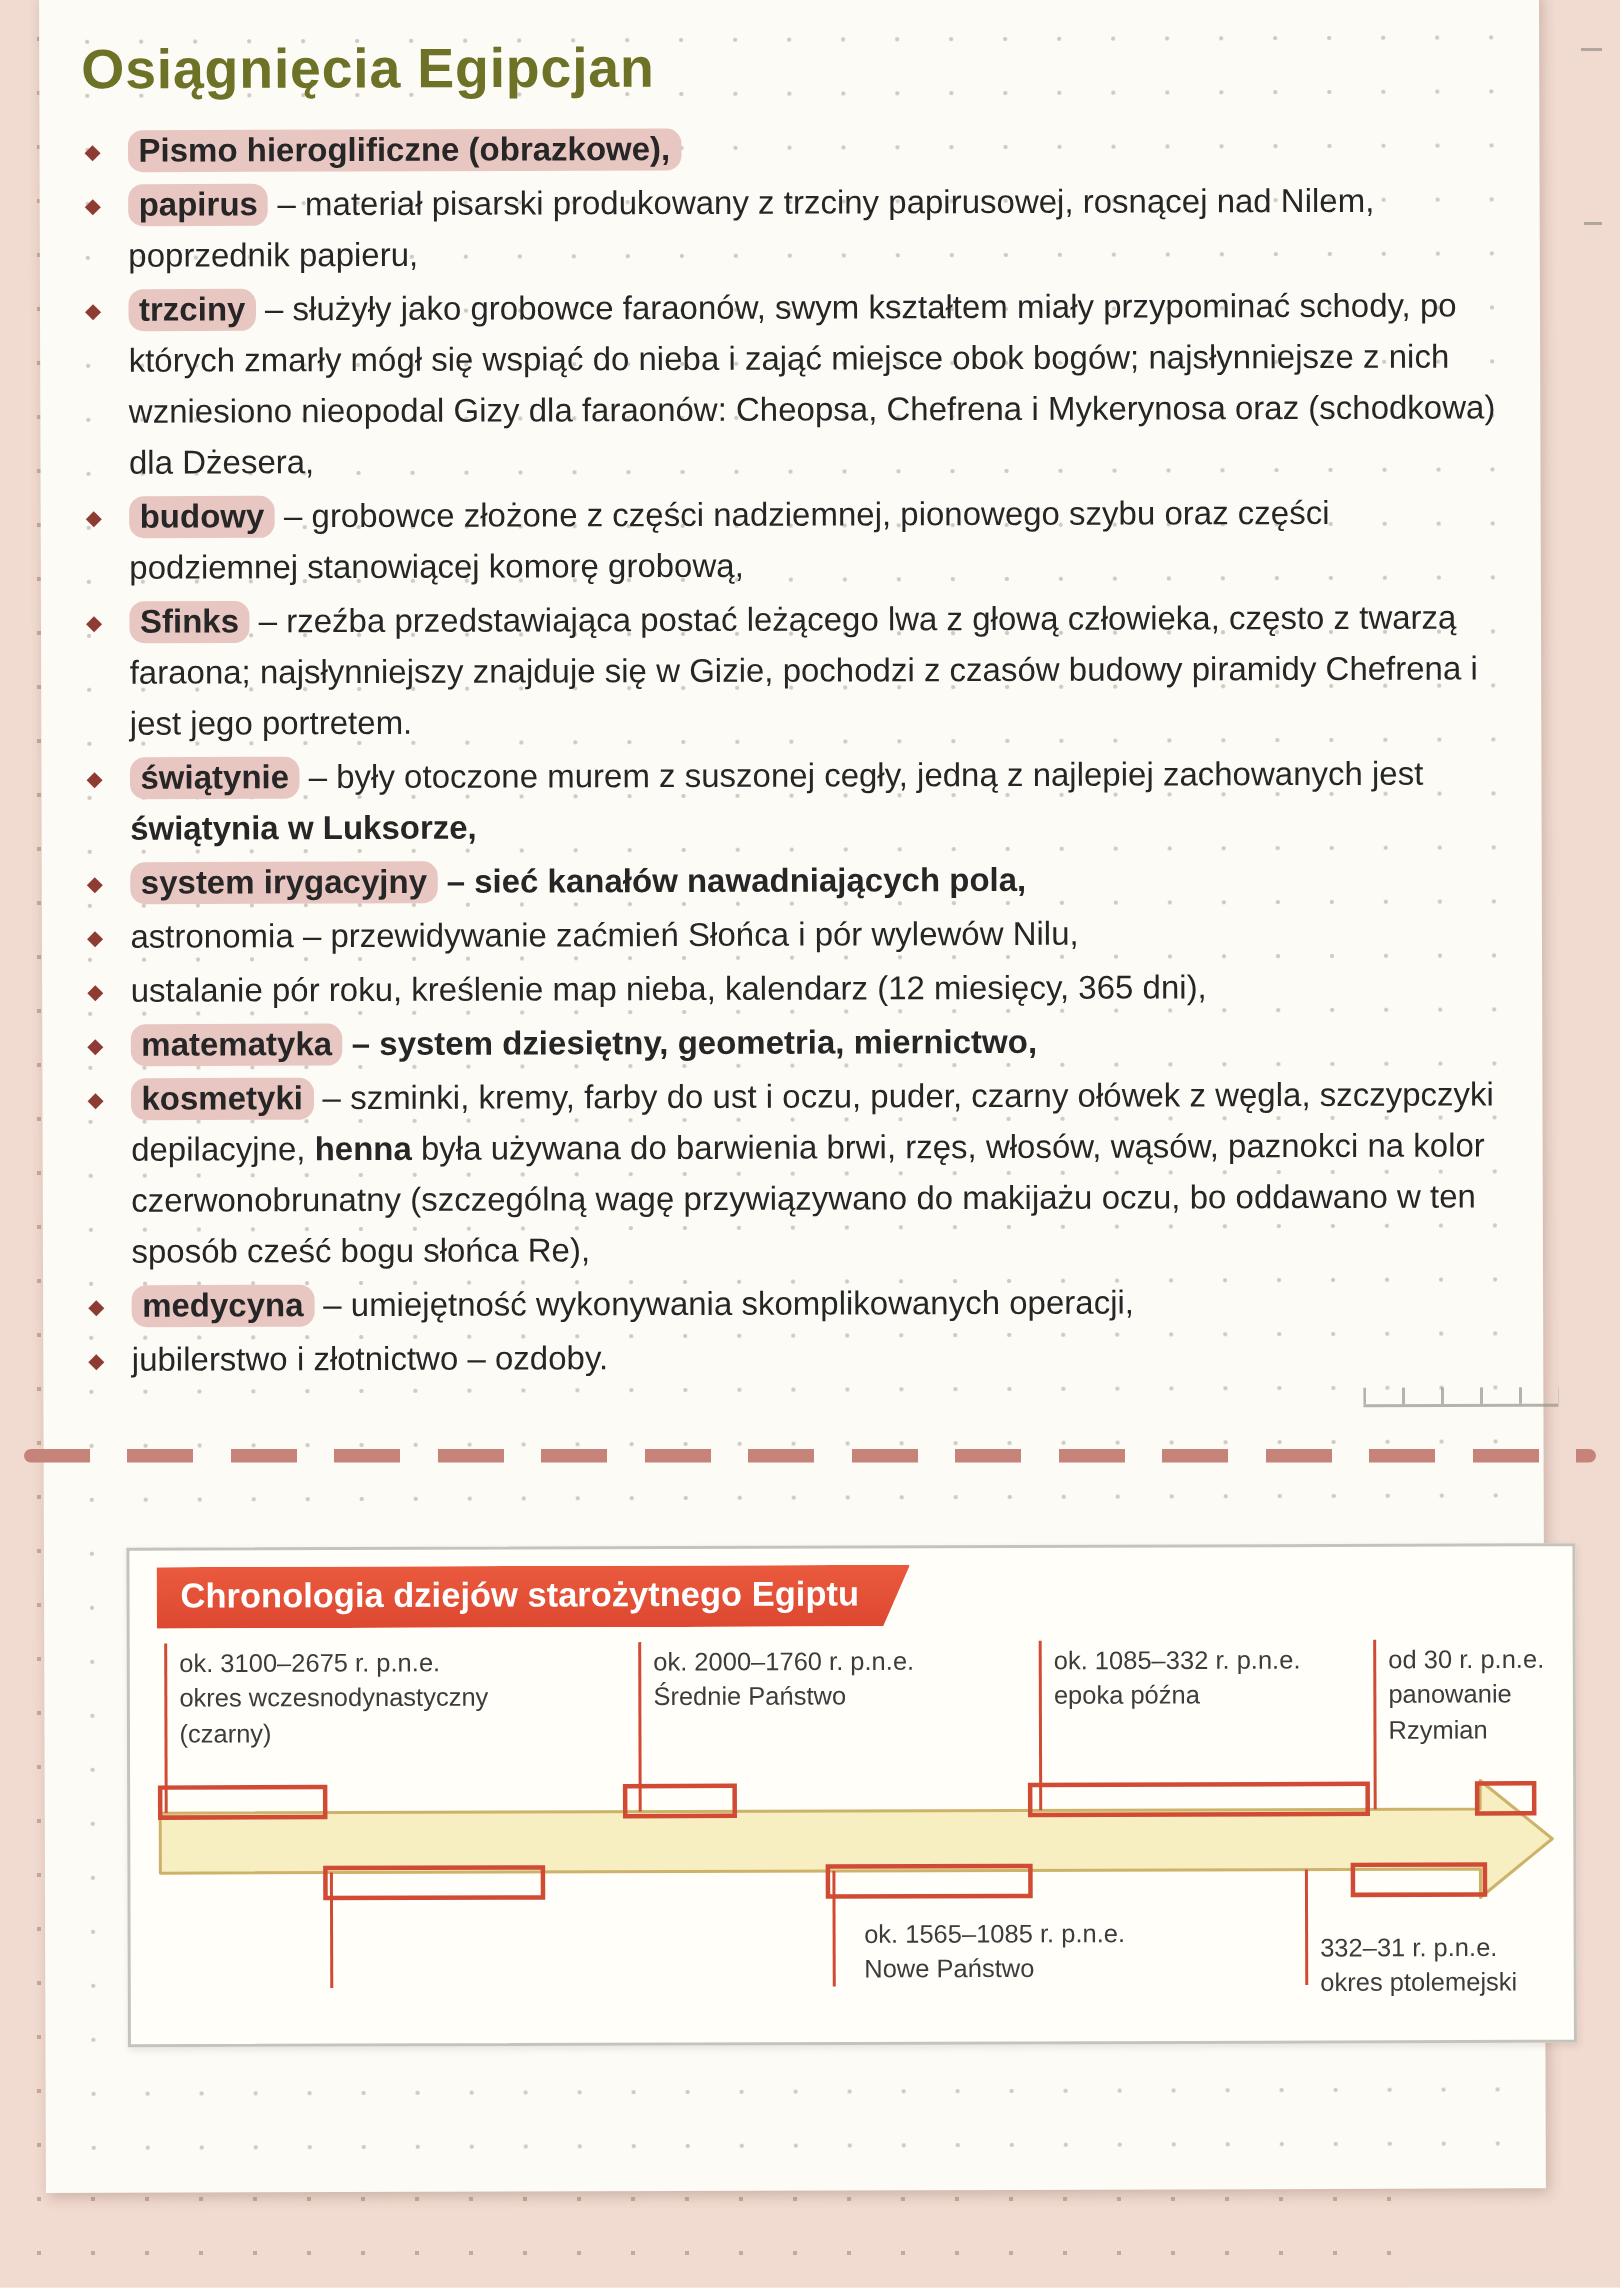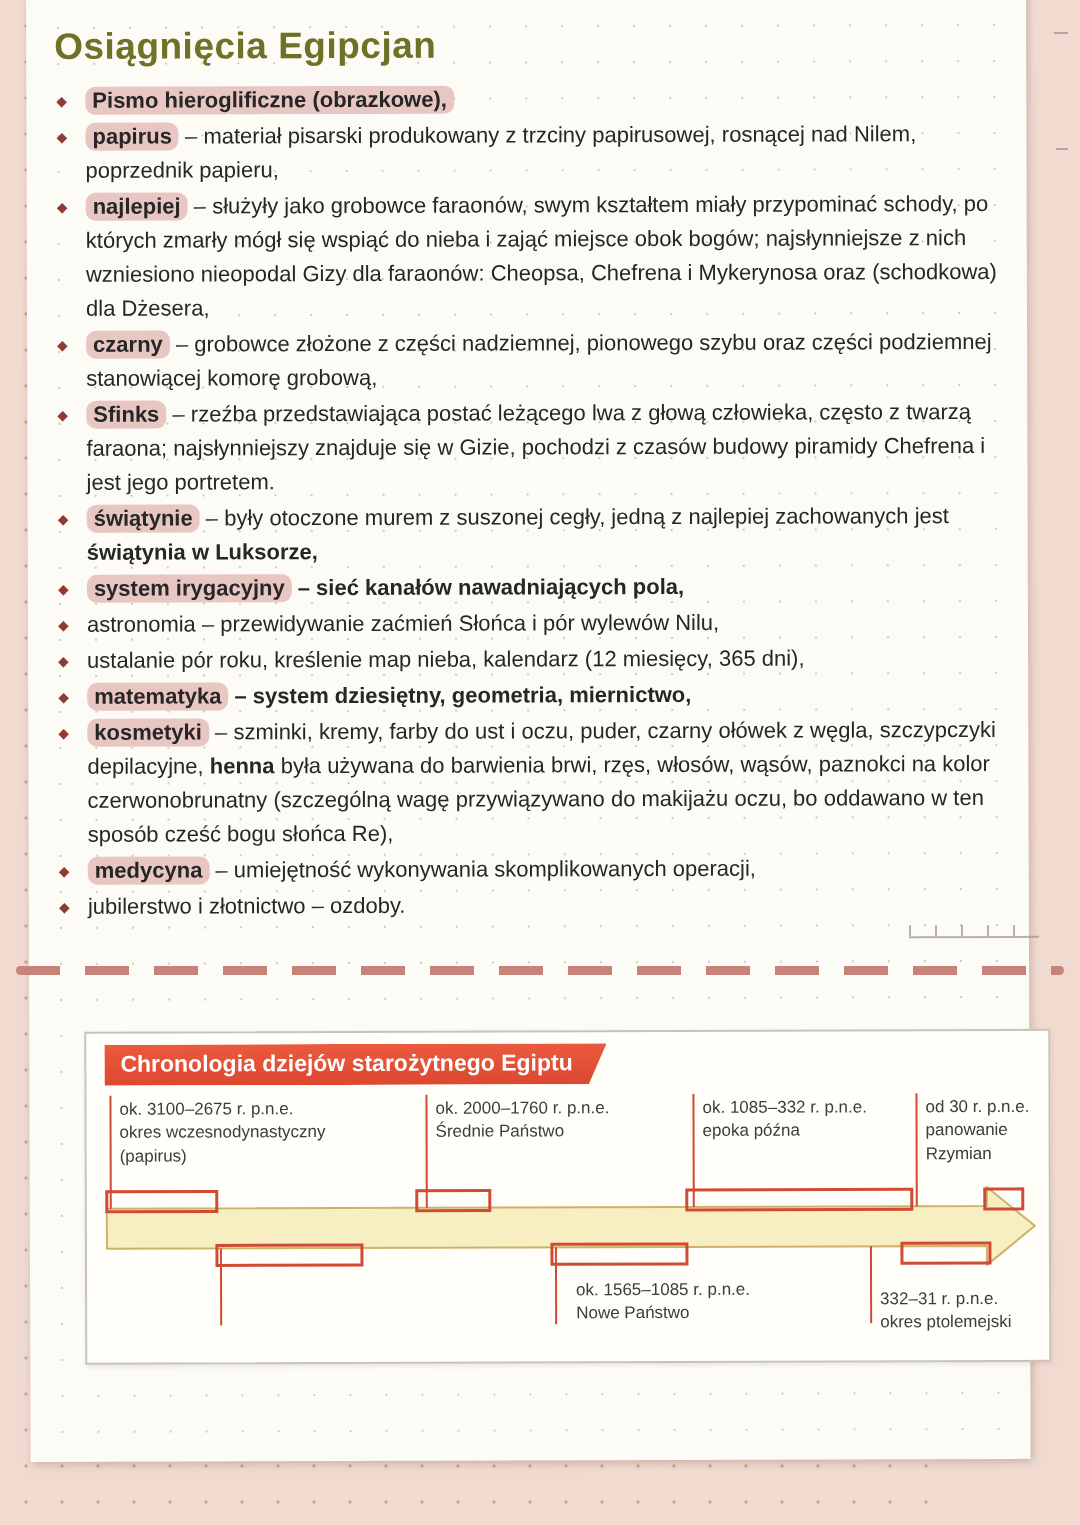--- a/index.html
+++ b/index.html
@@ -94,22 +94,22 @@
 <body>
 
 <div class="outer">
 
   <div class="page">
     <h1 class="page-title">Osiągnięcia Egipcjan</h1>
 
     <ul class="notes-list">
         <li class="note-item"><span class="bullet">◆</span><span class="b hl">Pismo hieroglificzne (obrazkowe),</span></li>
         <li class="note-item"><span class="bullet">◆</span><span class="b hl">papirus</span><span class=""> – materiał pisarski produkowany z trzciny papirusowej, rosnącej nad Nilem, poprzednik papieru,</span></li>
-        <li class="note-item"><span class="bullet">◆</span><span class="b hl">najlepiej</span><span class=""> – służyły jako grobowce faraonów, swym kształtem miały przypominać schody, po których zmarły mógł się wspiąć do nieba i zająć miejsce obok bogów; najsłynniejsze z nich wzniesiono nieopodal Gizy dla faraonów: Cheopsa, Chefrena i Mykerynosa oraz (schodkowa) dla Dżesera,</span></li>
-        <li class="note-item"><span class="bullet">◆</span><span class="b hl">czarny</span><span class=""> – grobowce złożone z części nadziemnej, pionowego szybu oraz części podziemnej stanowiącej komorę grobową,</span></li>
+        <li class="note-item"><span class="bullet">◆</span><span class="b hl">trzciny</span><span class=""> – służyły jako grobowce faraonów, swym kształtem miały przypominać schody, po których zmarły mógł się wspiąć do nieba i zająć miejsce obok bogów; najsłynniejsze z nich wzniesiono nieopodal Gizy dla faraonów: Cheopsa, Chefrena i Mykerynosa oraz (schodkowa) dla Dżesera,</span></li>
+        <li class="note-item"><span class="bullet">◆</span><span class="b hl">budowy</span><span class=""> – grobowce złożone z części nadziemnej, pionowego szybu oraz części podziemnej stanowiącej komorę grobową,</span></li>
         <li class="note-item"><span class="bullet">◆</span><span class="b hl">Sfinks</span><span class=""> – rzeźba przedstawiająca postać leżącego lwa z głową człowieka, często z twarzą faraona; najsłynniejszy znajduje się w Gizie, pochodzi z czasów budowy piramidy Chefrena i jest jego portretem.</span></li>
         <li class="note-item"><span class="bullet">◆</span><span class="b hl">świątynie</span><span class=""> – były otoczone murem z suszonej cegły, jedną z najlepiej zachowanych jest </span><span class="b ">świątynia w Luksorze,</span></li>
         <li class="note-item"><span class="bullet">◆</span><span class="b hl">system irygacyjny</span><span class="b "> – sieć kanałów nawadniających pola,</span></li>
         <li class="note-item"><span class="bullet">◆</span><span class="">astronomia – przewidywanie zaćmień Słońca i pór wylewów Nilu,</span></li>
         <li class="note-item"><span class="bullet">◆</span><span class="">ustalanie pór roku, kreślenie map nieba, kalendarz (12 miesięcy, 365 dni),</span></li>
         <li class="note-item"><span class="bullet">◆</span><span class="b hl">matematyka</span><span class="b "> – system dziesiętny, geometria, miernictwo,</span></li>
         <li class="note-item"><span class="bullet">◆</span><span class="b hl">kosmetyki</span><span class=""> – szminki, kremy, farby do ust i oczu, puder, czarny ołówek z węgla, szczypczyki depilacyjne, </span><span class="b ">henna</span><span class=""> była używana do barwienia brwi, rzęs, włosów, wąsów, paznokci na kolor czerwonobrunatny (szczególną wagę przywiązywano do makijażu oczu, bo oddawano w ten sposób cześć bogu słońca Re),</span></li>
         <li class="note-item"><span class="bullet">◆</span><span class="b hl">medycyna</span><span class=""> – umiejętność wykonywania skomplikowanych operacji,</span></li>
         <li class="note-item"><span class="bullet">◆</span><span class="">jubilerstwo i złotnictwo – ozdoby.</span></li>
       </ul>
@@ -137,21 +137,21 @@
         <line x1="607" y1="62" x2="607" y2="175" stroke="#d14a33" stroke-width="2"></line>
         <line x1="830" y1="62" x2="830" y2="175" stroke="#d14a33" stroke-width="2"></line>
 
         <line x1="134" y1="215" x2="134" y2="292" stroke="#d14a33" stroke-width="2"></line>
         <line x1="469" y1="215" x2="469" y2="292" stroke="#d14a33" stroke-width="2"></line>
         <line x1="784" y1="215" x2="784" y2="292" stroke="#d14a33" stroke-width="2"></line>
       </svg>
 
       <div class="tl-label" style="left:26px;top:64px;width:252px">
         <div>ok. 3100–2675 r. p.n.e.</div>
-        <div>okres wczesnodynastyczny (papirus)</div>
+        <div>okres wczesnodynastyczny (czarny)</div>
       </div>
       <div class="tl-label" style="left:342px;top:64px;width:230px">
         <div>ok. 2000–1760 r. p.n.e.</div>
         <div>Średnie Państwo</div>
       </div>
       <div class="tl-label" style="left:609px;top:64px;width:210px">
         <div>ok. 1085–332 r. p.n.e.</div>
         <div>epoka późna</div>
       </div>
       <div class="tl-label" style="left:832px;top:64px;width:122px">

